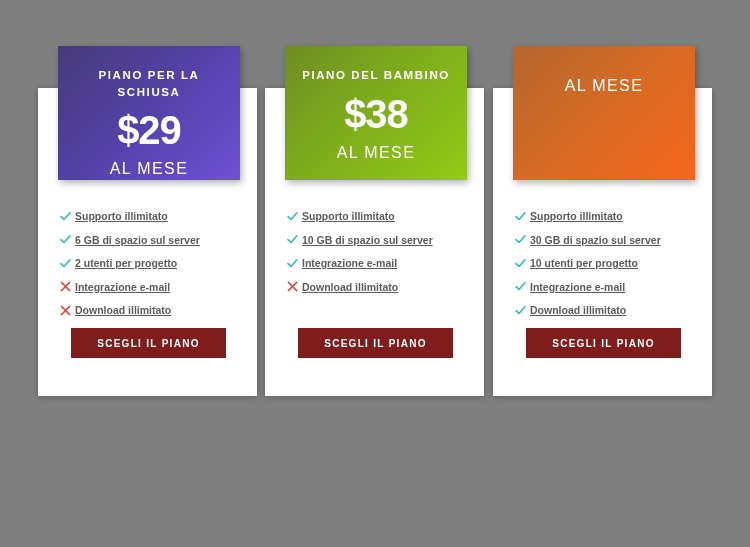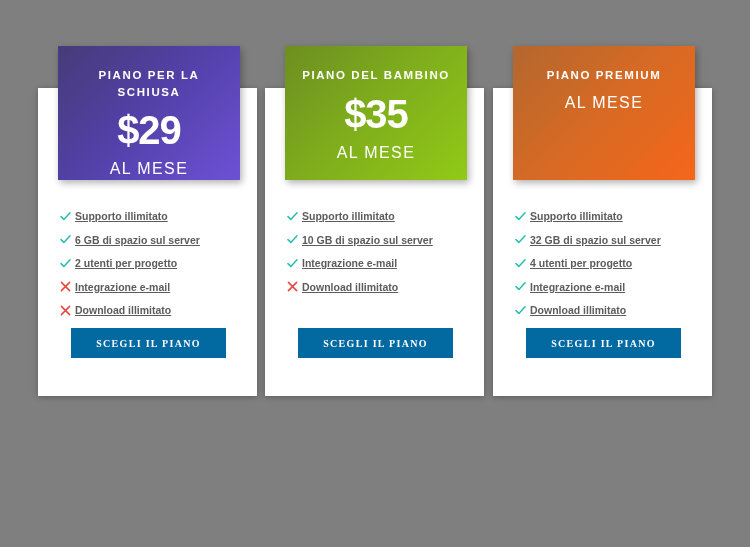--- a/index.html
+++ b/index.html
@@ -145,24 +145,24 @@
   .feature-label { line-height: 1; }
 
   
   .cta-button {
     position: absolute;
     left: 33px;
     top: 282px;
     width: 155px;
     height: 30px;
     z-index: 3;
-    background: #0369a1;
+    background: #7f1d1d;
     color: #ffffff;
     border: none;
-    font-family: Liberation Serif, serif;
+    font-family: Liberation Sans, sans-serif;
     font-size: 10px;
     font-weight: bold;
     letter-spacing: 1.3px;
     cursor: pointer;
     padding: 0;
   }
 </style>
 </head>
 <body>
 
@@ -219,21 +219,21 @@
           <span class="feature-label">Download illimitato</span>
         </li>
       </ul>
     <button class="cta-button">SCEGLI IL PIANO</button>
   </div>
 
   <div class="plan plan-2">
     <div class="plan-body"></div>
     <div class="plan-header green">
       <div class="plan-name">PIANO DEL BAMBINO</div>
-      <div class="plan-price">$35</div>
+      <div class="plan-price">$38</div>
       <div class="plan-period">AL MESE</div>
     </div>
     <ul class="features">
         <li class="feature">
           <span class="feature-icon">
             <svg width="11" height="11" viewBox="0 0 11 11">
               <path d="M1 5.6 L3.9 8.4 L10 1.8" fill="none" stroke="#26bfae" stroke-width="1.5" stroke-linecap="round" stroke-linejoin="round"></path>
             </svg>
           </span>
           <span class="feature-label">Supporto illimitato</span>
@@ -262,47 +262,46 @@
           </span>
           <span class="feature-label">Download illimitato</span>
         </li>
       </ul>
     <button class="cta-button">SCEGLI IL PIANO</button>
   </div>
 
   <div class="plan plan-3">
     <div class="plan-body"></div>
     <div class="plan-header orange single-line">
-      <div class="plan-name">PIANO PREMIUM</div>
       <div class="plan-period">AL MESE</div>
     </div>
     <ul class="features">
         <li class="feature">
           <span class="feature-icon">
             <svg width="11" height="11" viewBox="0 0 11 11">
               <path d="M1 5.6 L3.9 8.4 L10 1.8" fill="none" stroke="#26bfae" stroke-width="1.5" stroke-linecap="round" stroke-linejoin="round"></path>
             </svg>
           </span>
           <span class="feature-label">Supporto illimitato</span>
         </li>
         <li class="feature">
           <span class="feature-icon">
             <svg width="11" height="11" viewBox="0 0 11 11">
               <path d="M1 5.6 L3.9 8.4 L10 1.8" fill="none" stroke="#26bfae" stroke-width="1.5" stroke-linecap="round" stroke-linejoin="round"></path>
             </svg>
           </span>
-          <span class="feature-label">32 GB di spazio sul server</span>
-        </li>
-        <li class="feature">
-          <span class="feature-icon">
-            <svg width="11" height="11" viewBox="0 0 11 11">
-              <path d="M1 5.6 L3.9 8.4 L10 1.8" fill="none" stroke="#26bfae" stroke-width="1.5" stroke-linecap="round" stroke-linejoin="round"></path>
-            </svg>
-          </span>
-          <span class="feature-label">4 utenti per progetto</span>
+          <span class="feature-label">30 GB di spazio sul server</span>
+        </li>
+        <li class="feature">
+          <span class="feature-icon">
+            <svg width="11" height="11" viewBox="0 0 11 11">
+              <path d="M1 5.6 L3.9 8.4 L10 1.8" fill="none" stroke="#26bfae" stroke-width="1.5" stroke-linecap="round" stroke-linejoin="round"></path>
+            </svg>
+          </span>
+          <span class="feature-label">10 utenti per progetto</span>
         </li>
         <li class="feature">
           <span class="feature-icon">
             <svg width="11" height="11" viewBox="0 0 11 11">
               <path d="M1 5.6 L3.9 8.4 L10 1.8" fill="none" stroke="#26bfae" stroke-width="1.5" stroke-linecap="round" stroke-linejoin="round"></path>
             </svg>
           </span>
           <span class="feature-label">Integrazione e-mail</span>
         </li>
         <li class="feature">

